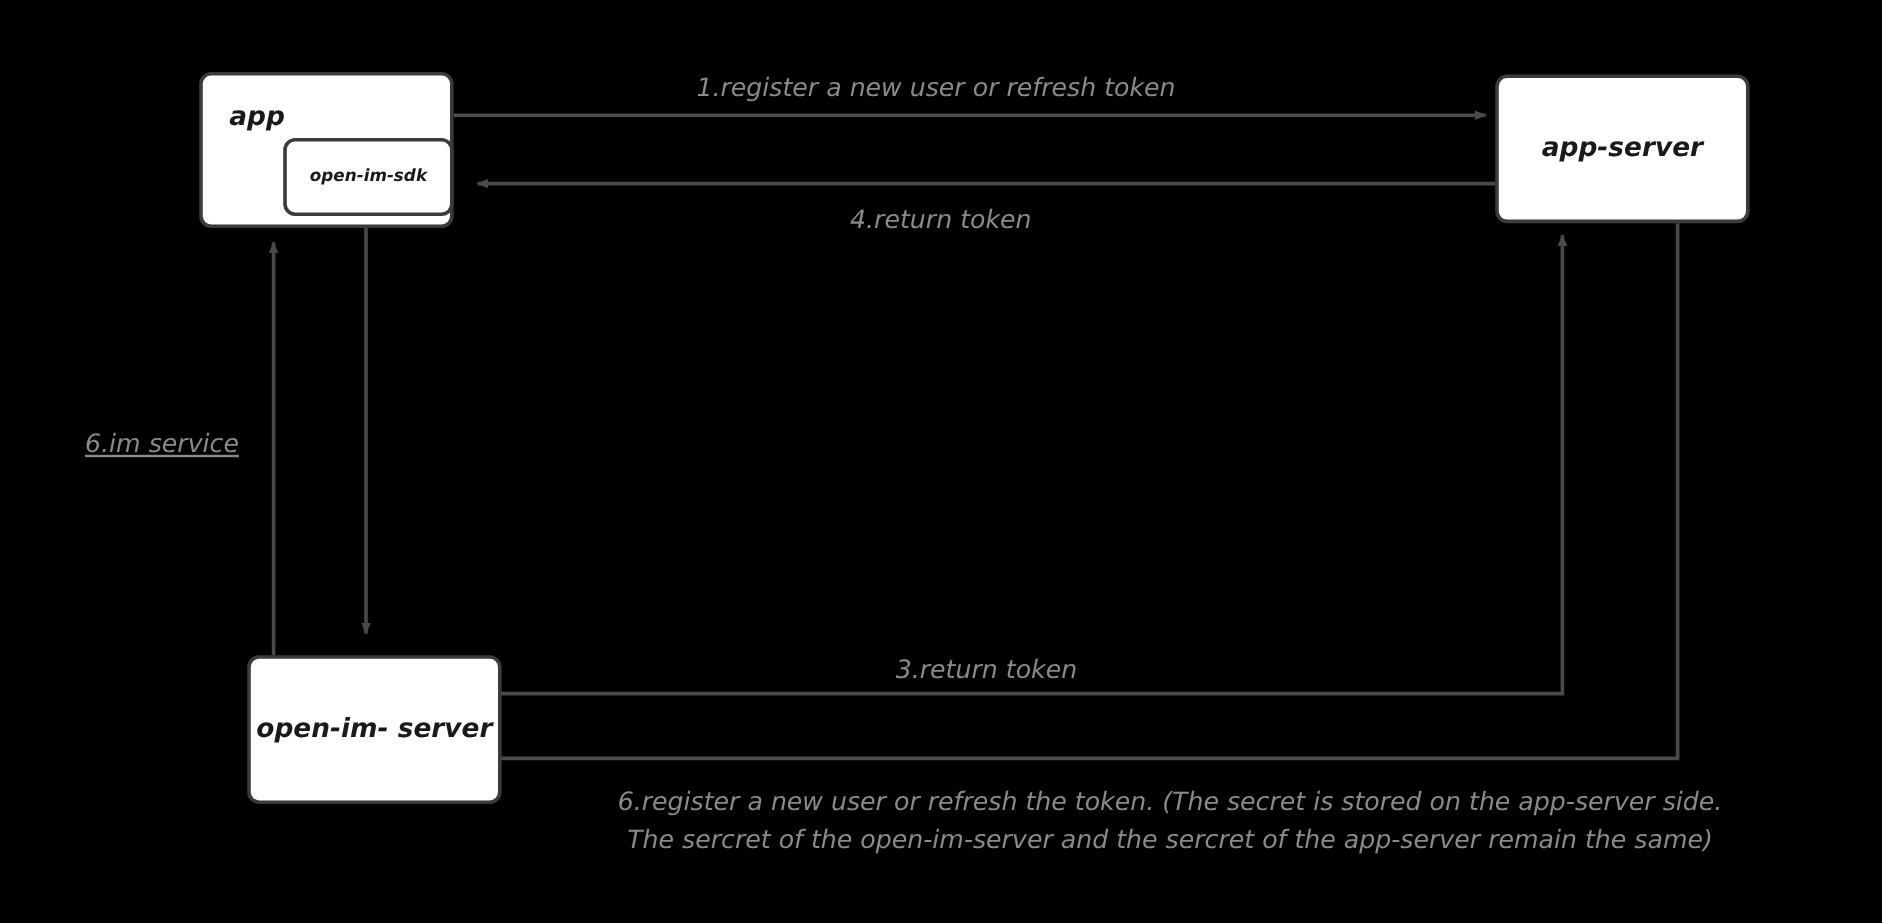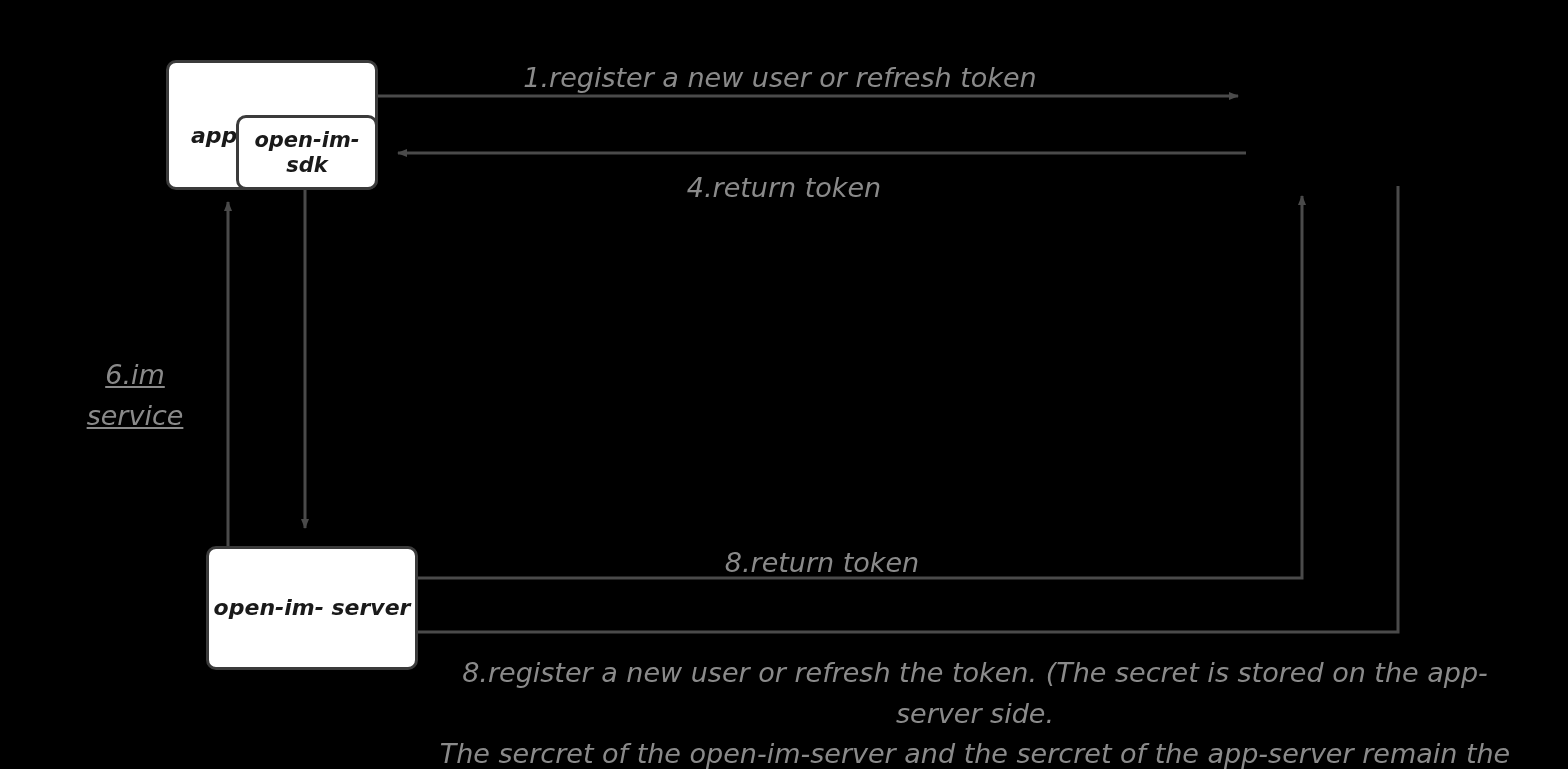--- a/index.html
+++ b/index.html
@@ -30,50 +30,50 @@
     font-size: 22px;
     line-height: 1.18;
     box-sizing: border-box;
     z-index: 3;
   }
   .node-app {
     left: 166px;
     top: 60px;
     width: 212px;
     height: 130px;
-    align-items: center;
+    align-items: flex-start;
     justify-content: flex-start;
     padding: 22px 0 0 22px;
   }
   .node-sdk {
     left: 236px;
     top: 115px;
     width: 142px;
-    height: 75px;
+    height: 65px;
     z-index: 4;
-    font-size: 21px;
+    font-size: 14px;
   }
   .node-appserver {
     left: 1246px;
     top: 62px;
     width: 212px;
     height: 124px;
   }
   .node-imserver {
     left: 166px;
     top: 546px;
     width: 212px;
     height: 124px;
     margin-left: 40px;
   }
   .edge-label {
     position: absolute;
     color: #8a8a8a;
     font-style: italic;
-    font-size: 27px;
+    font-size: 21px;
     line-height: 1.5;
     text-align: center;
     z-index: 2;
     white-space: pre-line;
   }
   svg.wires {
     position: absolute;
     left: 0;
     top: 0;
     width: 1568px;
@@ -124,31 +124,34 @@
   </svg>
 
   <div class="node node-app">
     <span>app</span>
   </div>
 
   <div class="node node-sdk">
     <span>open-im-sdk</span>
   </div>
 
+  <div class="node node-appserver">
+    <span>app-server</span>
+  </div>
 
   <div class="node node-imserver">
     <span>open-im-
 server</span>
   </div>
 
   <div class="edge-label" style="left: 470px; top: 58px; width: 620px;">1.register a new user or refresh token</div>
 
   <div class="edge-label" style="left: 404px; top: 168px; width: 760px;">4.return token</div>
 
   <div class="edge-label" style="left: 55px; top: 355px; width: 160px; text-decoration: underline;">6.im service</div>
 
 
-  <div class="edge-label" style="left: 512px; top: 543px; width: 620px;">8.return token</div>
+  <div class="edge-label" style="left: 512px; top: 543px; width: 620px;">3.return token</div>
 
-  <div class="edge-label" style="left: 420px; top: 653px; width: 1110px;">8.register a new user or refresh the token. (The secret is stored on the app-server side.
+  <div class="edge-label" style="left: 420px; top: 653px; width: 1110px;">6.register a new user or refresh the token. (The secret is stored on the app-server side.
 The sercret of the open-im-server and the sercret of the app-server remain the same)</div>
 
 </div>
 
 </body></html>

